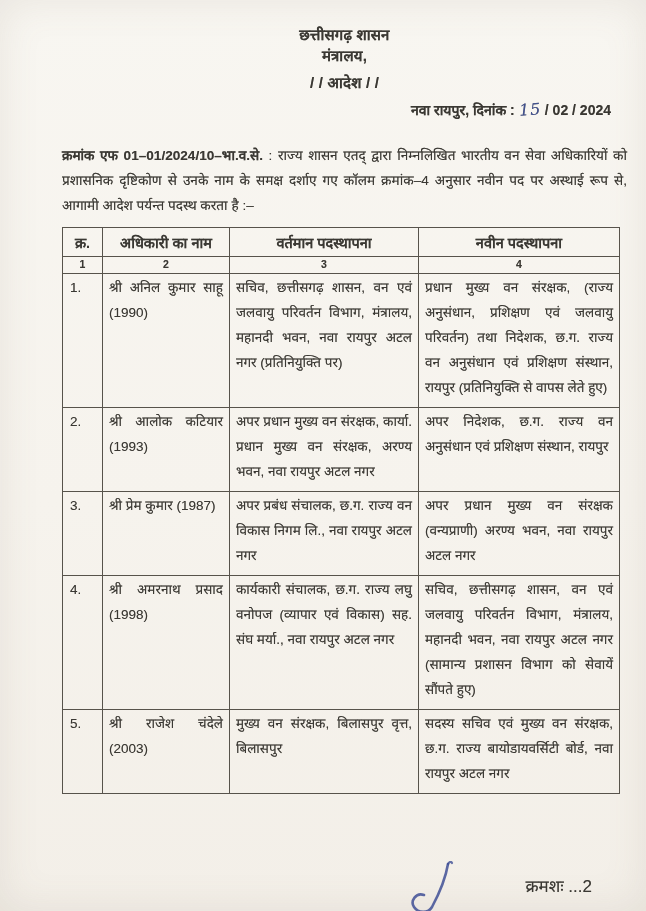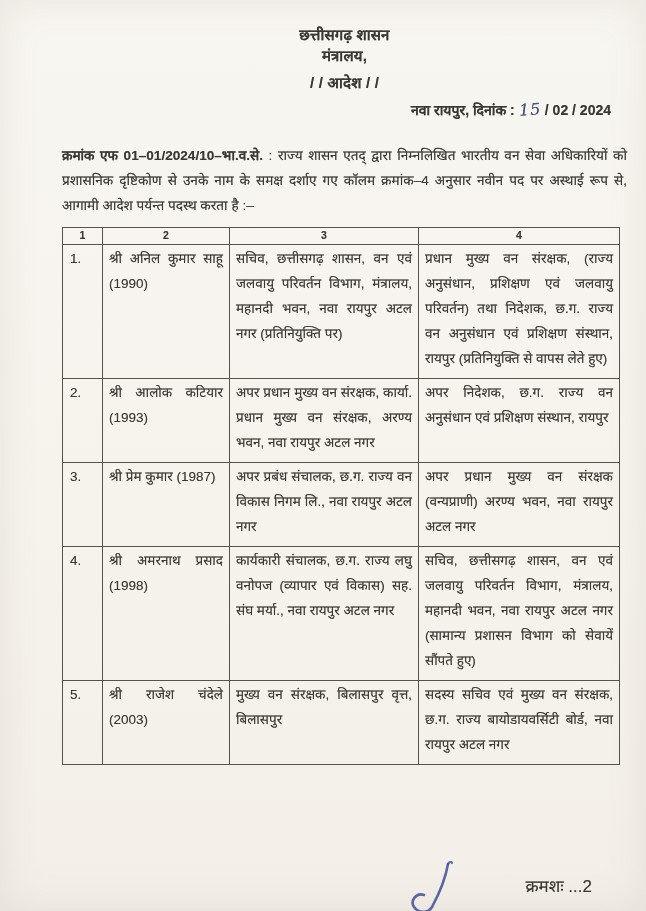--- a/index.html
+++ b/index.html
@@ -60,20 +60,26 @@
     <p class="para"><span class="ref">क्रमांक एफ 01–01/2024/10–भा.व.से.</span> <span>: राज्य शासन एतद् द्वारा निम्नलिखित भारतीय वन सेवा अधिकारियों को प्रशासनिक दृष्टिकोण से उनके नाम के समक्ष दर्शाए गए कॉलम क्रमांक–4 अनुसार नवीन पद पर अस्थाई रूप से, आगामी आदेश पर्यन्त पदस्थ करता है :–</span></p>
 
     <table class="order">
       <colgroup>
           <col class="c1">
           <col class="c2">
           <col class="c3">
           <col class="c4">
         </colgroup>
       <thead>
+        <tr>
+          <th>क्र.</th>
+          <th>अधिकारी का नाम</th>
+          <th>वर्तमान पदस्थापना</th>
+          <th>नवीन पदस्थापना</th>
+        </tr>
         <tr class="colnums">
           <td>1</td>
           <td>2</td>
           <td>3</td>
           <td>4</td>
         </tr>
       </thead>
       <tbody>
         <tr>
           <td class="sno">1.</td>

